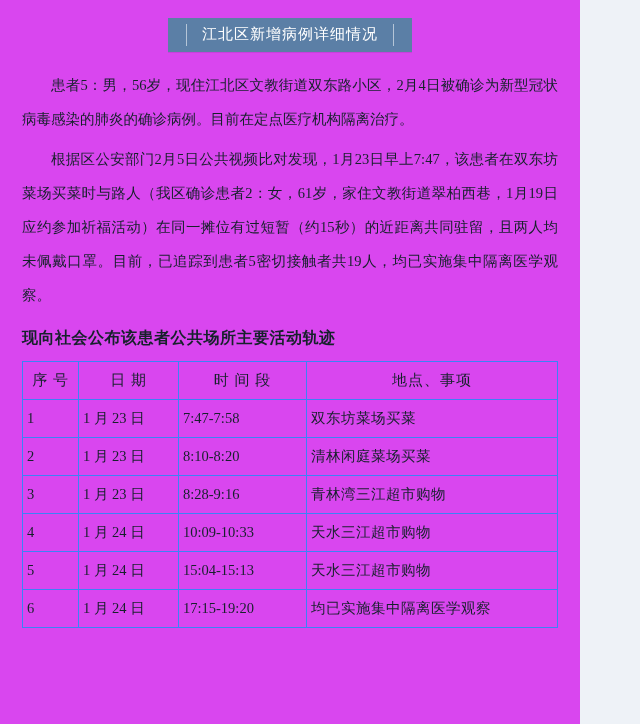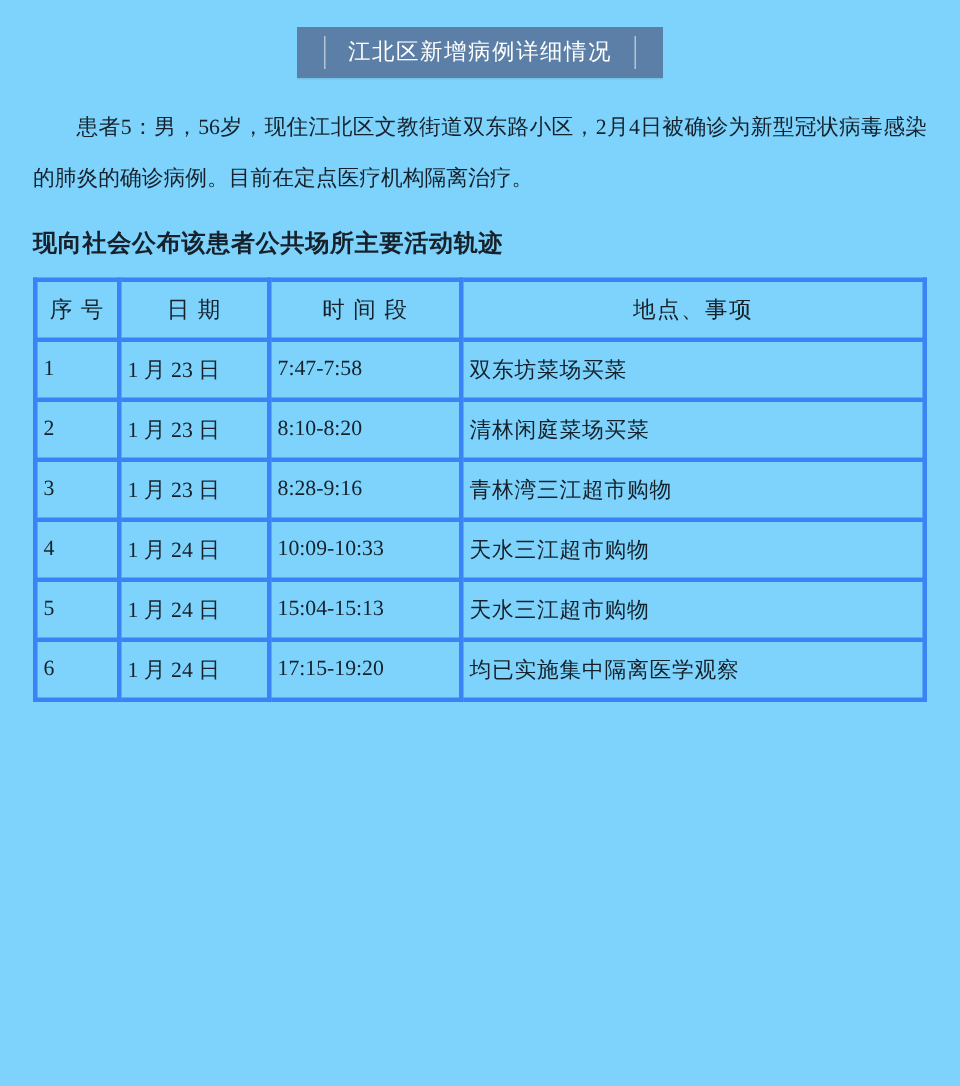--- a/index.html
+++ b/index.html
@@ -9,23 +9,23 @@
   body {
     width: 640px;
     height: 724px;
     background: #eef2f7;
     font-family: "Liberation Serif", "DejaVu Serif", serif;
     color: #1a1a1a;
     overflow: hidden;
   }
   .page {
     position: relative;
-    width: 640px;
+    width: 580px;
     height: 724px;
-    background: #7dd3fc;
+    background: #d946ef;
     box-sizing: border-box;
     padding: 0 22px;
   }
   
   .header-wrap {
     padding-top: 18px;
     display: flex;
     justify-content: center;
   }
   .header-banner {
@@ -76,21 +76,21 @@
   }
   table.track-table {
     margin-top: 12px;
     width: 100%;
     border-collapse: collapse;
     table-layout: fixed;
     background: transparent;
   }
   table.track-table th,
   table.track-table td {
-    border: 3px solid #3b82f6;
+    border: 1px solid #3b82f6;
     font-size: 14.5px;
     color: #16212b;
     height: 37px;
     padding: 0 4px;
     overflow: hidden;
     white-space: nowrap;
   }
   table.track-table th {
     font-weight: normal;
     font-size: 15px;
@@ -107,20 +107,21 @@
 <body>
 
 <div class="page">
 
   <div class="header-wrap">
     <div class="header-banner">江北区新增病例详细情况</div>
   </div>
 
   <div class="body-text">
     <p>患者5：男，56岁，现住江北区文教街道双东路小区，2月4日被确诊为新型冠状病毒感染的肺炎的确诊病例。目前在定点医疗机构隔离治疗。</p>
+    <p>根据区公安部门2月5日公共视频比对发现，1月23日早上7:47，该患者在双东坊菜场买菜时与路人（我区确诊患者2：女，61岁，家住文教街道翠柏西巷，1月19日应约参加祈福活动）在同一摊位有过短暂（约15秒）的近距离共同驻留，且两人均未佩戴口罩。目前，已追踪到患者5密切接触者共19人，均已实施集中隔离医学观察。</p>
   </div>
 
   <div class="table-title">现向社会公布该患者公共场所主要活动轨迹</div>
 
   <table class="track-table">
     <colgroup>
       <col class="c-no">
       <col class="c-date">
       <col class="c-time">
       <col class="c-place">

